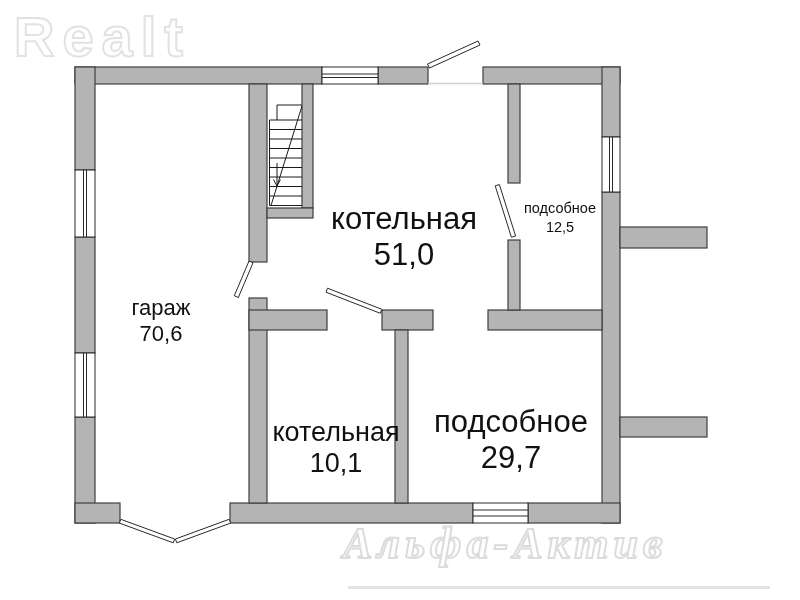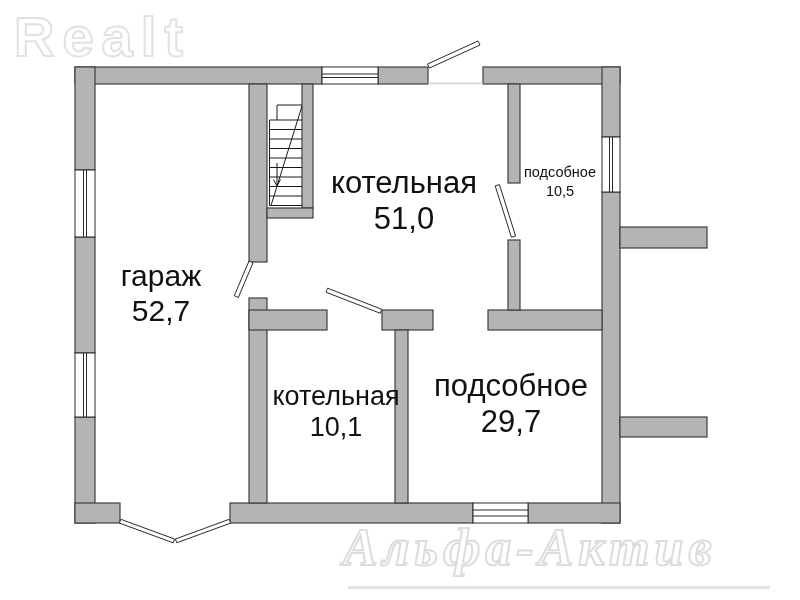--- a/index.html
+++ b/index.html
@@ -17,31 +17,31 @@
   }
   #plan-svg{position:absolute;left:0;top:0;}
   .wall{fill:var(--wall-fill);stroke:var(--wall-stroke);stroke-width:1.2;}
   .win-rect{fill:#ffffff;stroke:#2a2a2a;stroke-width:1;}
   .win-line{stroke:#2a2a2a;stroke-width:1;fill:none;}
   .leaf{fill:#ffffff;stroke:#2a2a2a;stroke-width:1;}
   .thin{stroke:var(--line);stroke-width:1;fill:none;}
   .threshold{stroke:#cfcfcf;stroke-width:1.5;fill:none;}
   .room-label{
     position:absolute;transform:translateX(-50%);text-align:center;
-    color:var(--text);line-height:1.16;white-space:nowrap;z-index:3;
+    color:var(--text);line-height:1.16;white-space:nowrap;z-index:3;margin-top:36px;
   }
   .logo{
     position:absolute;left:14px;top:4px;z-index:2;
     font-size:56px;font-weight:bold;letter-spacing:8px;
     color:#ffffff;-webkit-text-stroke:2px var(--watermark);
     font-family:"Liberation Sans","DejaVu Sans",sans-serif;
   }
   .alfa-watermark{
     position:absolute;left:343px;top:518px;z-index:4;
-    font-size:52px;font-weight:bold;font-style:italic;letter-spacing:5px;
+    font-size:44px;font-weight:bold;font-style:italic;letter-spacing:5px;
     font-family:"Liberation Serif","DejaVu Serif",serif;
     color:rgba(255,255,255,0.45);-webkit-text-stroke:2px #dcdcdc;
     white-space:nowrap;
   }
   .alfa-underline{
     position:absolute;left:348px;top:586px;width:422px;height:3px;
     background:#e3e3e3;z-index:4;
   }
 </style>
 </head>
@@ -151,33 +151,33 @@
       <line class="thin" x1="269.5" y1="120" x2="269.5" y2="205.5"></line>
       <line class="thin" x1="271" y1="205.5" x2="302" y2="106"></line>
       <g>
         <line class="thin" x1="277" y1="163" x2="277" y2="186"></line>
         <line class="thin" x1="277" y1="186" x2="273.5" y2="179.5"></line>
         <line class="thin" x1="277" y1="186" x2="280.5" y2="179.5"></line>
       </g>
     </g>
   </svg>
 
-  <div class="room-label" style="left:161px;top:259px;font-size:30px;">
+  <div class="room-label" style="left:161px;top:259px;font-size:22px;">
     <div>гараж</div>
-    <div>52,7</div>
+    <div>70,6</div>
   </div>
 
   <div class="room-label" style="left:404px;top:165px;font-size:31px;">
     <div>котельная</div>
     <div>51,0</div>
   </div>
 
   <div class="room-label" style="left:560px;top:163px;font-size:14.5px;line-height:1.3;">
     <div>подсобное</div>
-    <div>10,5</div>
+    <div>12,5</div>
   </div>
 
   <div class="room-label" style="left:336px;top:381px;font-size:27px;">
     <div>котельная</div>
     <div>10,1</div>
   </div>
 
   <div class="room-label" style="left:511px;top:368px;font-size:31px;">
     <div>подсобное</div>
     <div>29,7</div>

